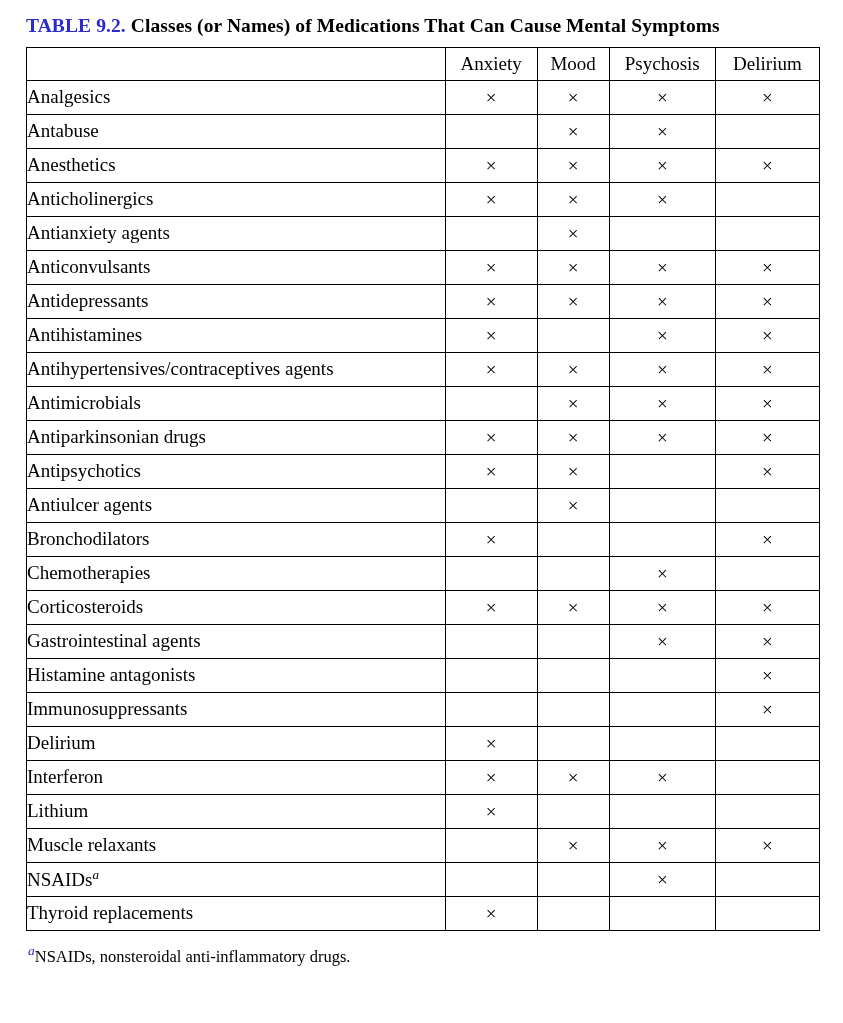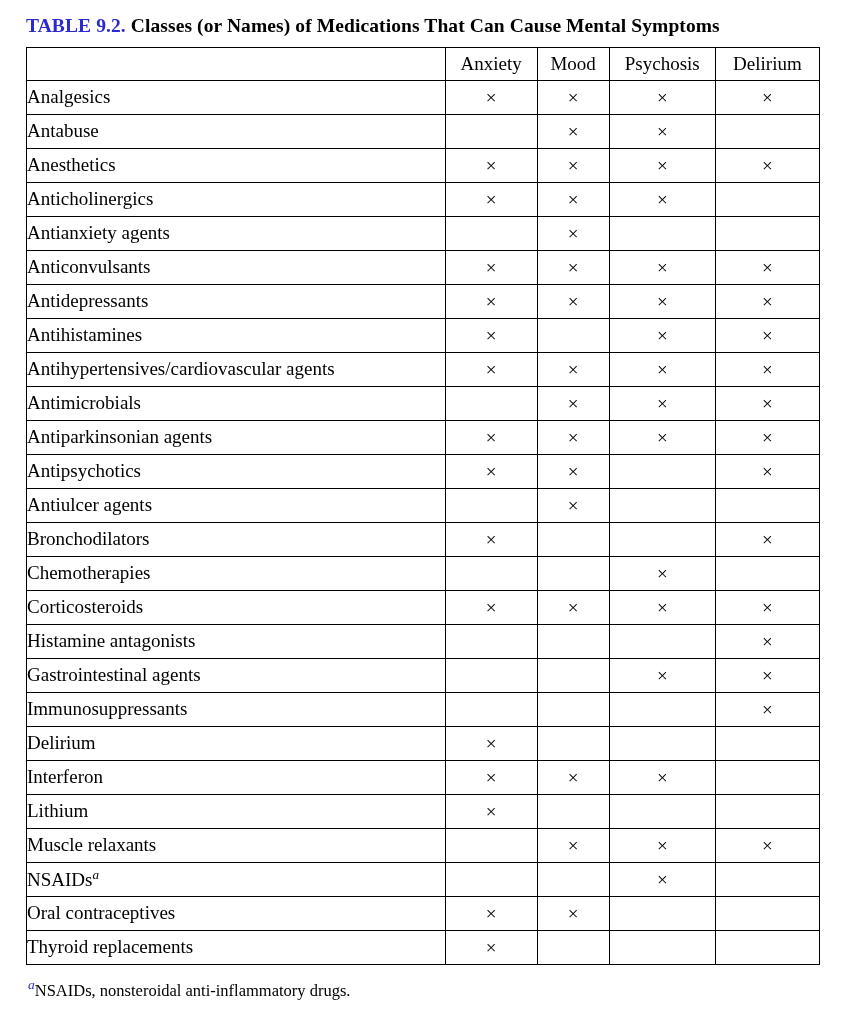--- a/index.html
+++ b/index.html
@@ -173,35 +173,35 @@
           <td class="mark">×</td>
         </tr>
         <tr>
           <td class="name">Antihistamines</td>
           <td class="mark">×</td>
           <td class="mark"></td>
           <td class="mark">×</td>
           <td class="mark">×</td>
         </tr>
         <tr>
-          <td class="name">Antihypertensives/cardiovascular agents</td>
+          <td class="name">Antihypertensives/contraceptives agents</td>
           <td class="mark">×</td>
           <td class="mark">×</td>
           <td class="mark">×</td>
           <td class="mark">×</td>
         </tr>
         <tr>
           <td class="name">Antimicrobials</td>
           <td class="mark"></td>
           <td class="mark">×</td>
           <td class="mark">×</td>
           <td class="mark">×</td>
         </tr>
         <tr>
-          <td class="name">Antiparkinsonian agents</td>
+          <td class="name">Antiparkinsonian drugs</td>
           <td class="mark">×</td>
           <td class="mark">×</td>
           <td class="mark">×</td>
           <td class="mark">×</td>
         </tr>
         <tr>
           <td class="name">Antipsychotics</td>
           <td class="mark">×</td>
           <td class="mark">×</td>
           <td class="mark"></td>
@@ -229,34 +229,34 @@
           <td class="mark"></td>
         </tr>
         <tr>
           <td class="name">Corticosteroids</td>
           <td class="mark">×</td>
           <td class="mark">×</td>
           <td class="mark">×</td>
           <td class="mark">×</td>
         </tr>
         <tr>
+          <td class="name">Gastrointestinal agents</td>
+          <td class="mark"></td>
+          <td class="mark"></td>
+          <td class="mark">×</td>
+          <td class="mark">×</td>
+        </tr>
+        <tr>
           <td class="name">Histamine antagonists</td>
           <td class="mark"></td>
           <td class="mark"></td>
           <td class="mark"></td>
           <td class="mark">×</td>
         </tr>
         <tr>
-          <td class="name">Gastrointestinal agents</td>
-          <td class="mark"></td>
-          <td class="mark"></td>
-          <td class="mark">×</td>
-          <td class="mark">×</td>
-        </tr>
-        <tr>
           <td class="name">Immunosuppressants</td>
           <td class="mark"></td>
           <td class="mark"></td>
           <td class="mark"></td>
           <td class="mark">×</td>
         </tr>
         <tr>
           <td class="name">Delirium</td>
           <td class="mark">×</td>
           <td class="mark"></td>
@@ -282,27 +282,20 @@
           <td class="mark"></td>
           <td class="mark">×</td>
           <td class="mark">×</td>
           <td class="mark">×</td>
         </tr>
         <tr>
           <td class="name">NSAIDs<span class="sup">a</span></td>
           <td class="mark"></td>
           <td class="mark"></td>
           <td class="mark">×</td>
-          <td class="mark"></td>
-        </tr>
-        <tr>
-          <td class="name">Oral contraceptives</td>
-          <td class="mark">×</td>
-          <td class="mark">×</td>
-          <td class="mark"></td>
           <td class="mark"></td>
         </tr>
         <tr>
           <td class="name">Thyroid replacements</td>
           <td class="mark">×</td>
           <td class="mark"></td>
           <td class="mark"></td>
           <td class="mark"></td>
         </tr>
       </tbody>

